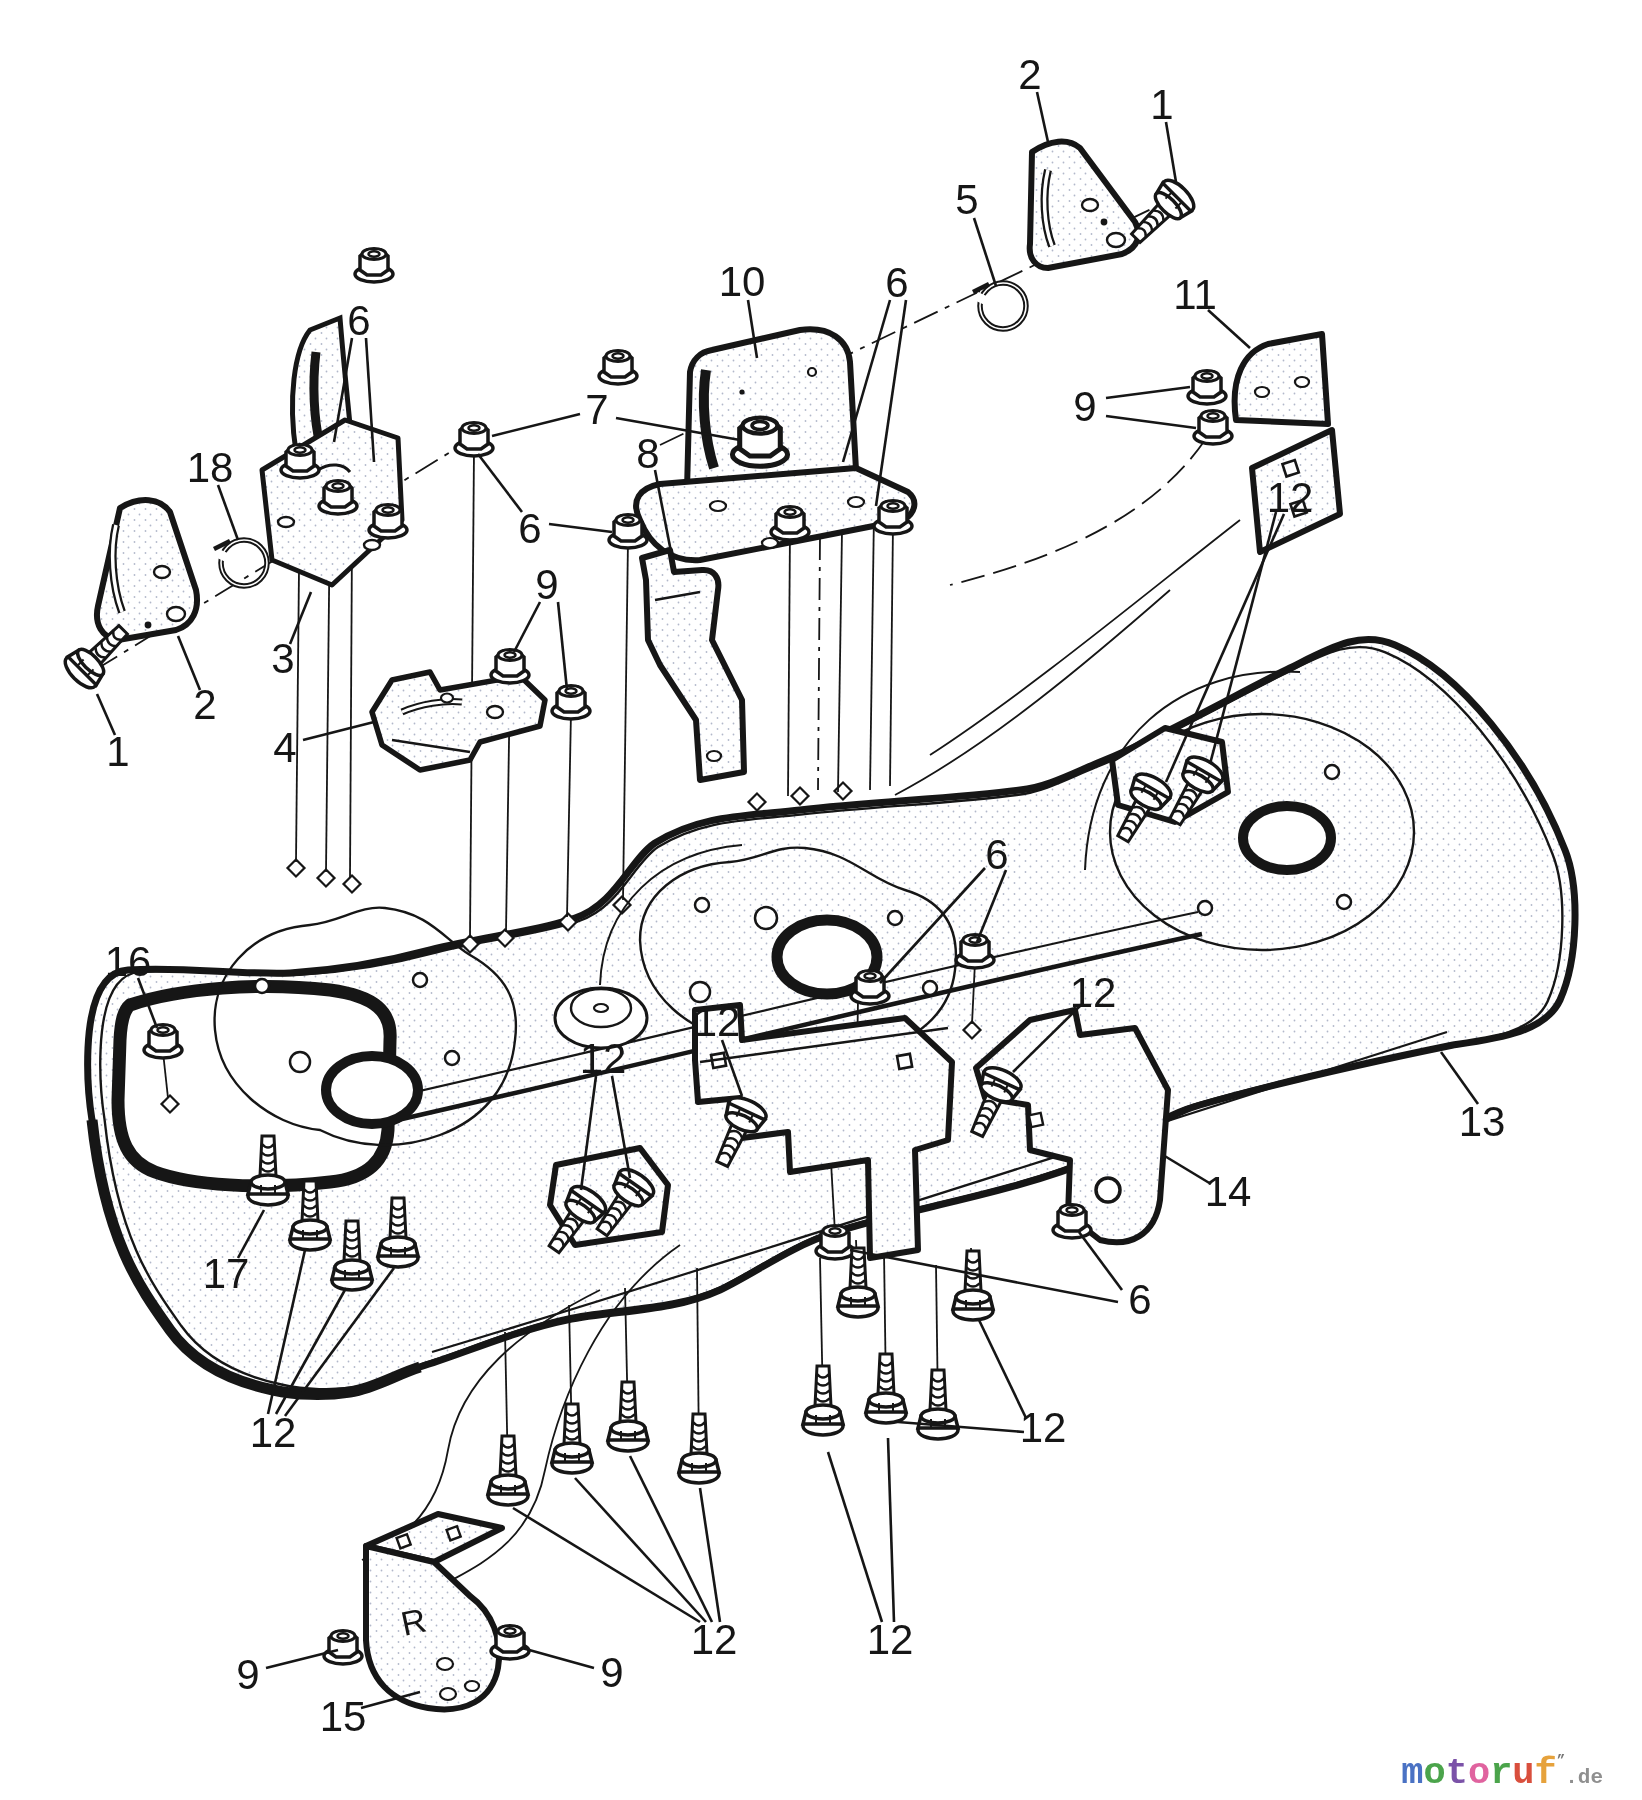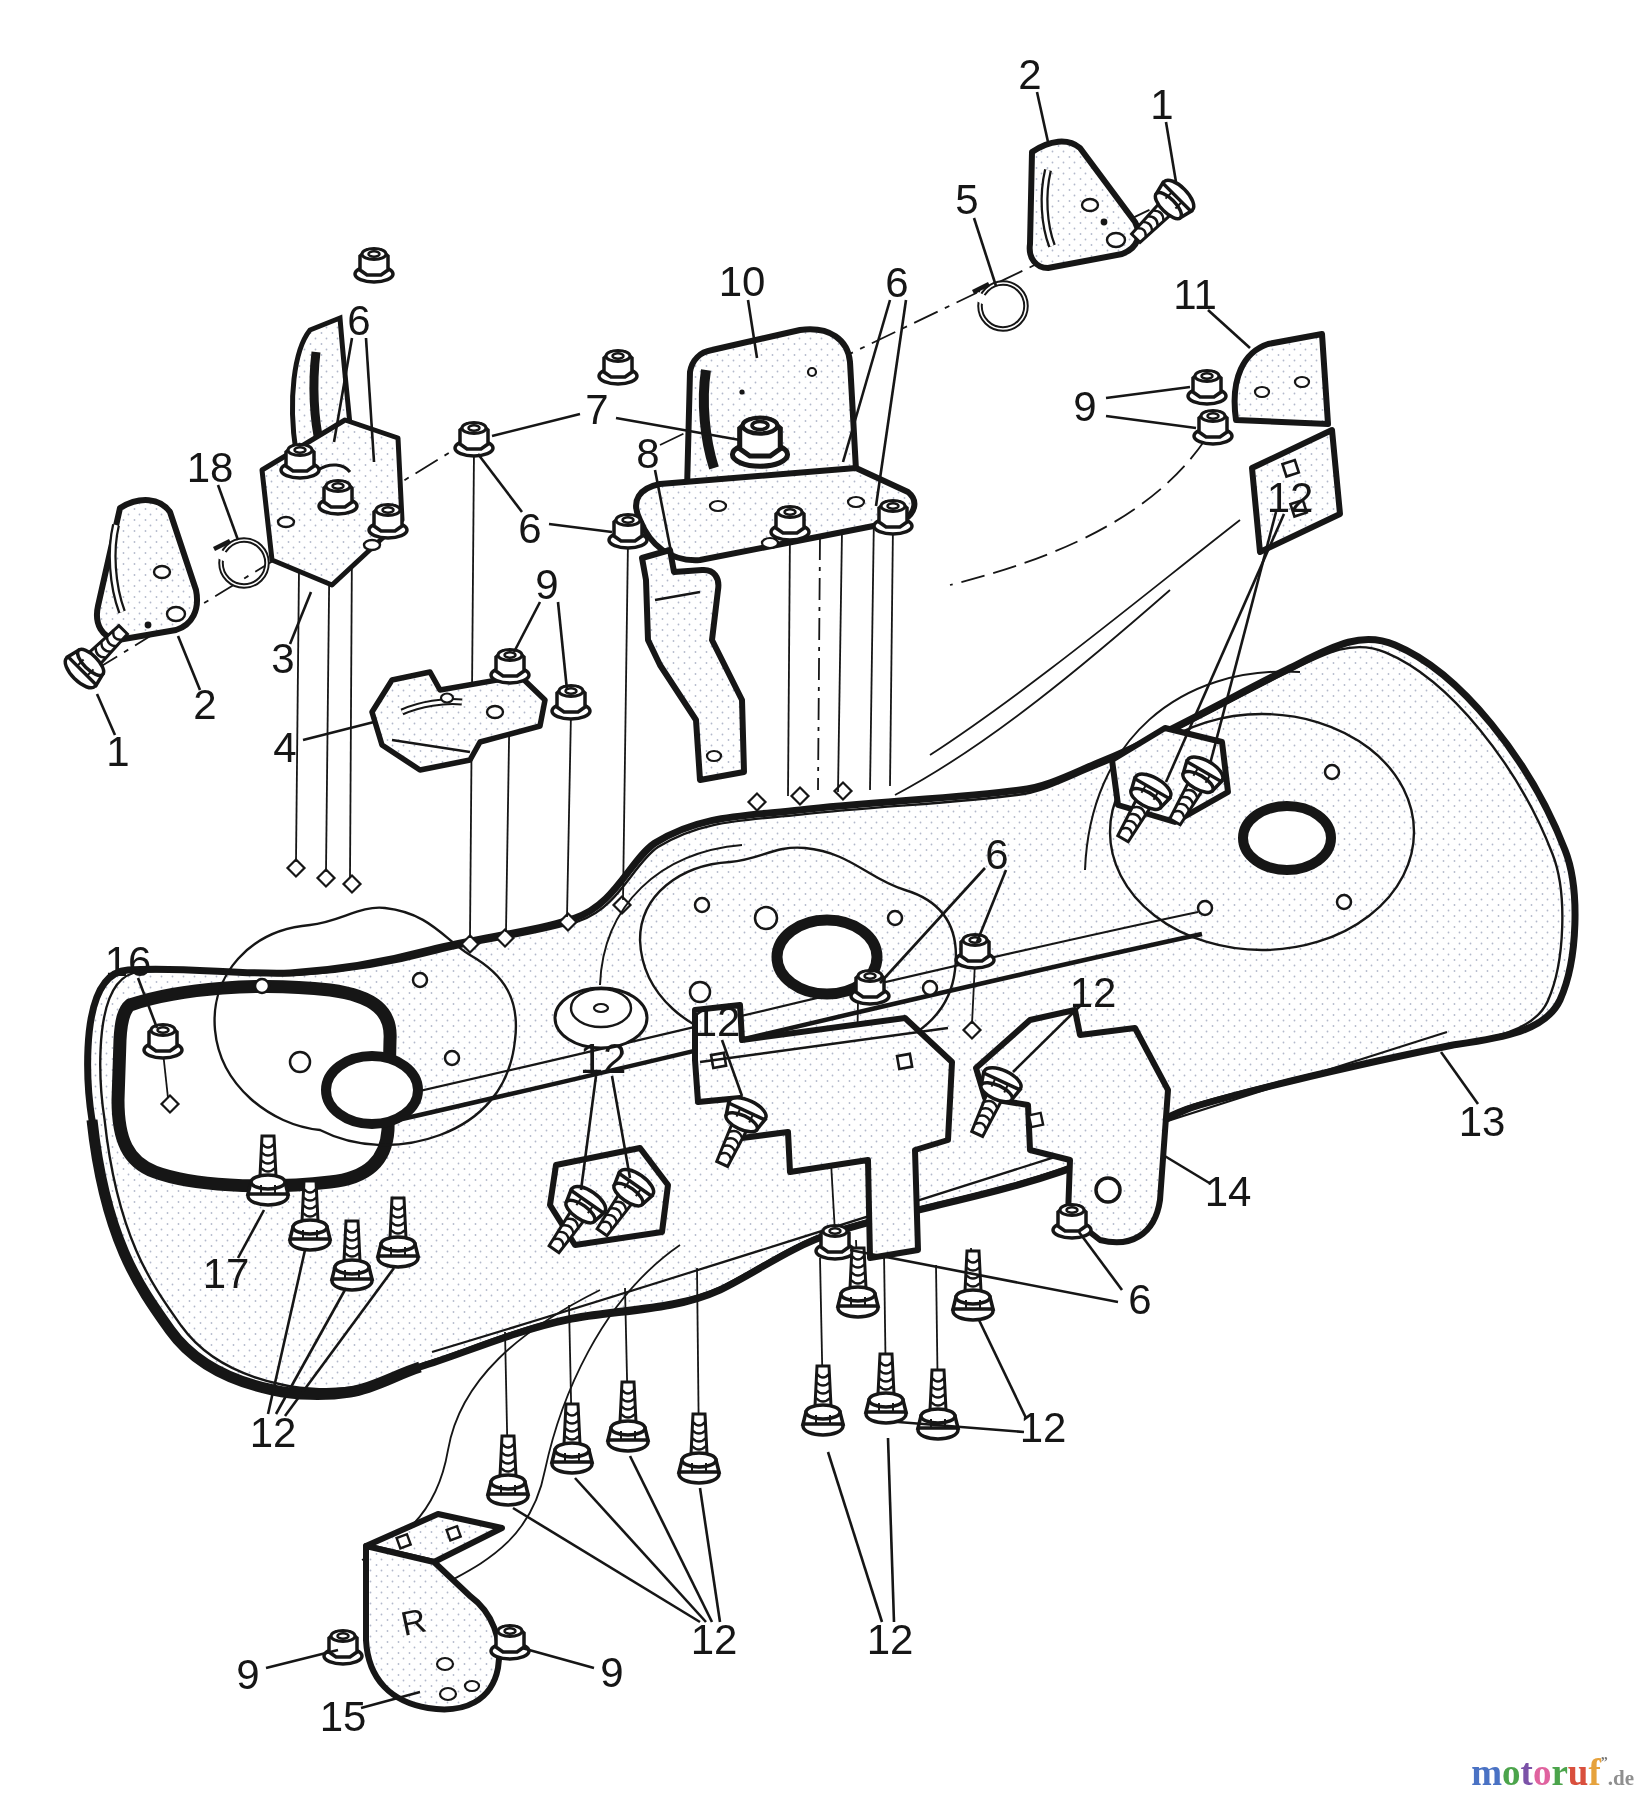--- a/index.html
+++ b/index.html
@@ -1,22 +1,22 @@
 <!DOCTYPE html>
 <html><head>
 <meta charset="utf-8">
 <style>
   html,body{margin:0;padding:0;background:#fff;}
   #stage{position:relative;width:1642px;height:1800px;background:#fff;overflow:hidden;
          font-family:"Liberation Sans",sans-serif;}
   svg{position:absolute;left:0;top:0;}
   .callout-text{font-family:"Liberation Sans",sans-serif;font-size:42px;fill:#161616;}
   .leader{stroke:#161616;stroke-width:2.6;fill:none;}
-  #watermark{position:absolute;right:8px;bottom:6px;
-             font-family:Liberation Serif, serif;
+  #watermark{position:absolute;right:39px;bottom:6px;
+             font-family:Liberation Mono, monospace;
              font-weight:bold;font-size:37px;letter-spacing:0px;white-space:nowrap;}
   #watermark .de{font-size:21px;color:#8f8f8f;font-weight:bold;}
   #watermark .mark{font-size:14px;color:#777;vertical-align:18px;}
 </style>
 </head>
 <body>
 
 <div id="stage">
 <svg width="1642" height="1800" viewBox="0 0 1642 1800">
   <defs>

